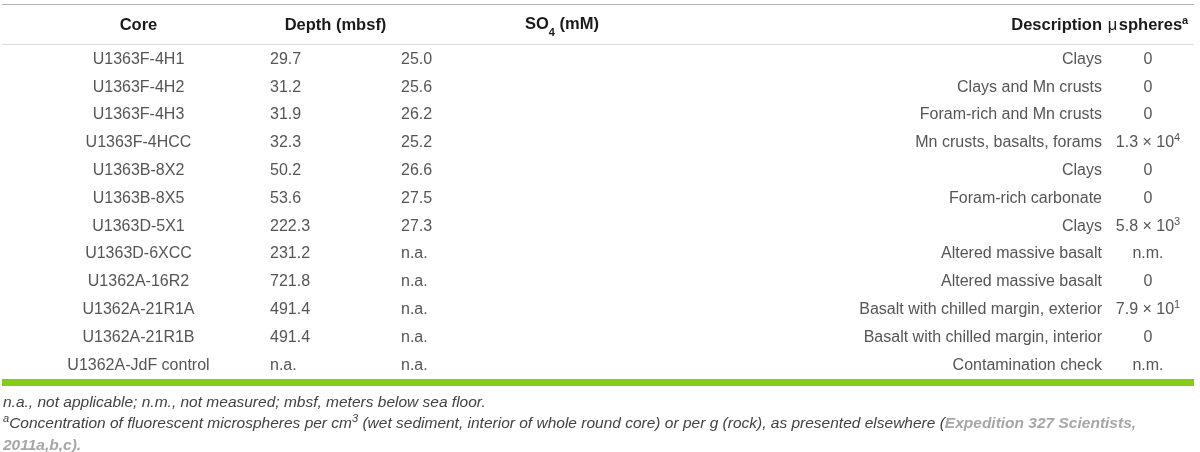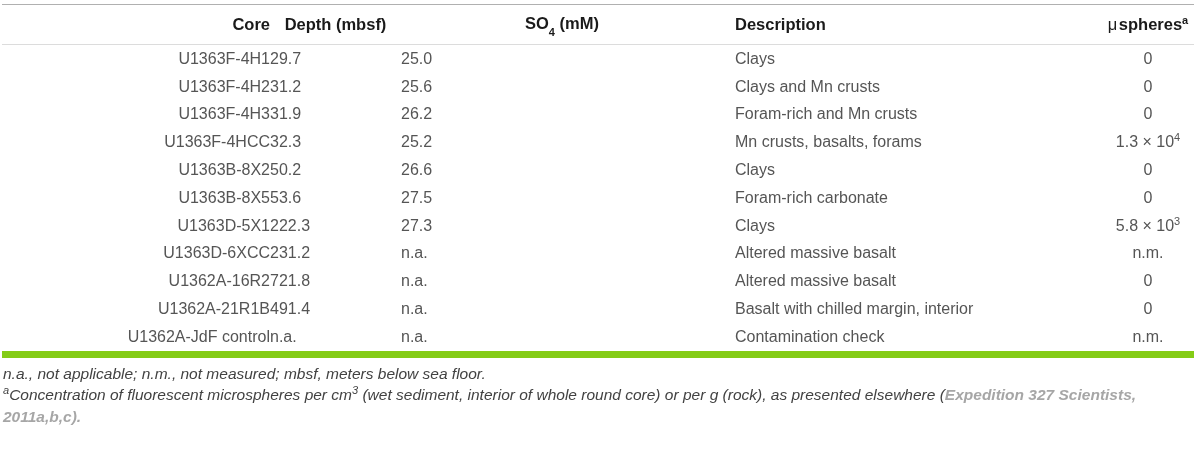--- a/index.html
+++ b/index.html
@@ -31,24 +31,24 @@
     height: 27.8px;
     font-size: 16px;
     color: #555555;
     padding: 0;
     vertical-align: middle;
     white-space: nowrap;
     overflow: hidden;
   }
   tbody tr:last-child td { border-bottom: 7px solid #84cc16; }
 
-  .col-core  { text-align: right;  padding-left: 5px; }
+  .col-core  { text-align: center;  padding-left: 5px; }
   .col-depth { }
   .col-so4   { }
-  .col-desc  { text-align: left;  padding-left: 12px; margin-top: 11px; }
+  .col-desc  { text-align: right;  padding-left: 12px; margin-top: 11px; }
   .col-usph  { text-align: center; margin-top: 48px; }
 
   sub.s4 { font-size: 11px; position: relative; bottom: -3px; font-weight: bold; }
   sup.hdr-sup { font-size: 11px; line-height: 0; font-weight: bold; }
   sup.exp { font-size: 11px; line-height: 0; }
   .mu { font-weight: normal; margin-right: 1.5px; }
 
   .footnotes {
     margin: 5px 0 0 1px;
     font-style: italic;
@@ -138,20 +138,27 @@
         <td class="col-usph"><span>n.m.</span><sup class="exp"></sup></td>
       </tr>
       <tr>
         <td class="col-core">U1362A-16R2</td>
         <td class="col-depth">721.8</td>
         <td class="col-so4">n.a.</td>
         <td class="col-desc">Altered massive basalt</td>
         <td class="col-usph"><span>0</span><sup class="exp"></sup></td>
       </tr>
       <tr>
+        <td class="col-core">U1362A-21R1A</td>
+        <td class="col-depth">491.4</td>
+        <td class="col-so4">n.a.</td>
+        <td class="col-desc">Basalt with chilled margin, exterior</td>
+        <td class="col-usph"><span>7.9 × 10</span><sup class="exp">1</sup></td>
+      </tr>
+      <tr>
         <td class="col-core">U1362A-21R1B</td>
         <td class="col-depth">491.4</td>
         <td class="col-so4">n.a.</td>
         <td class="col-desc">Basalt with chilled margin, interior</td>
         <td class="col-usph"><span>0</span><sup class="exp"></sup></td>
       </tr>
       <tr>
         <td class="col-core">U1362A-JdF control</td>
         <td class="col-depth">n.a.</td>
         <td class="col-so4">n.a.</td>

